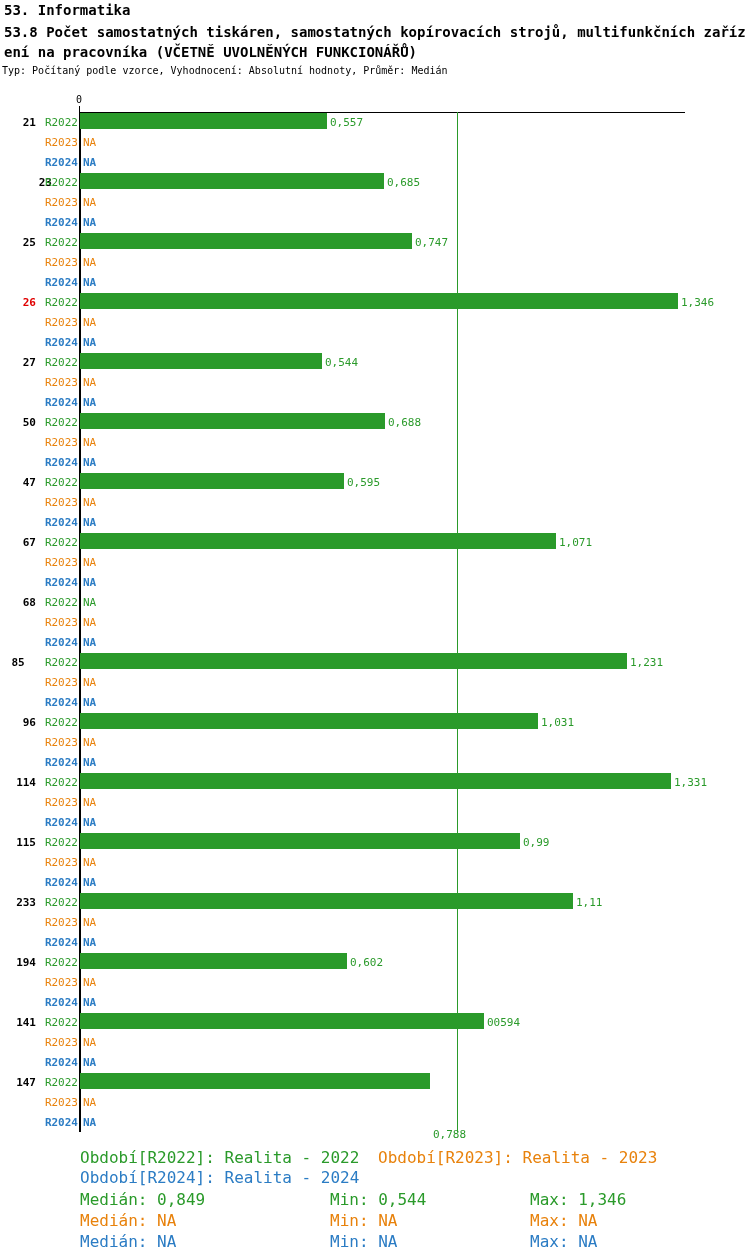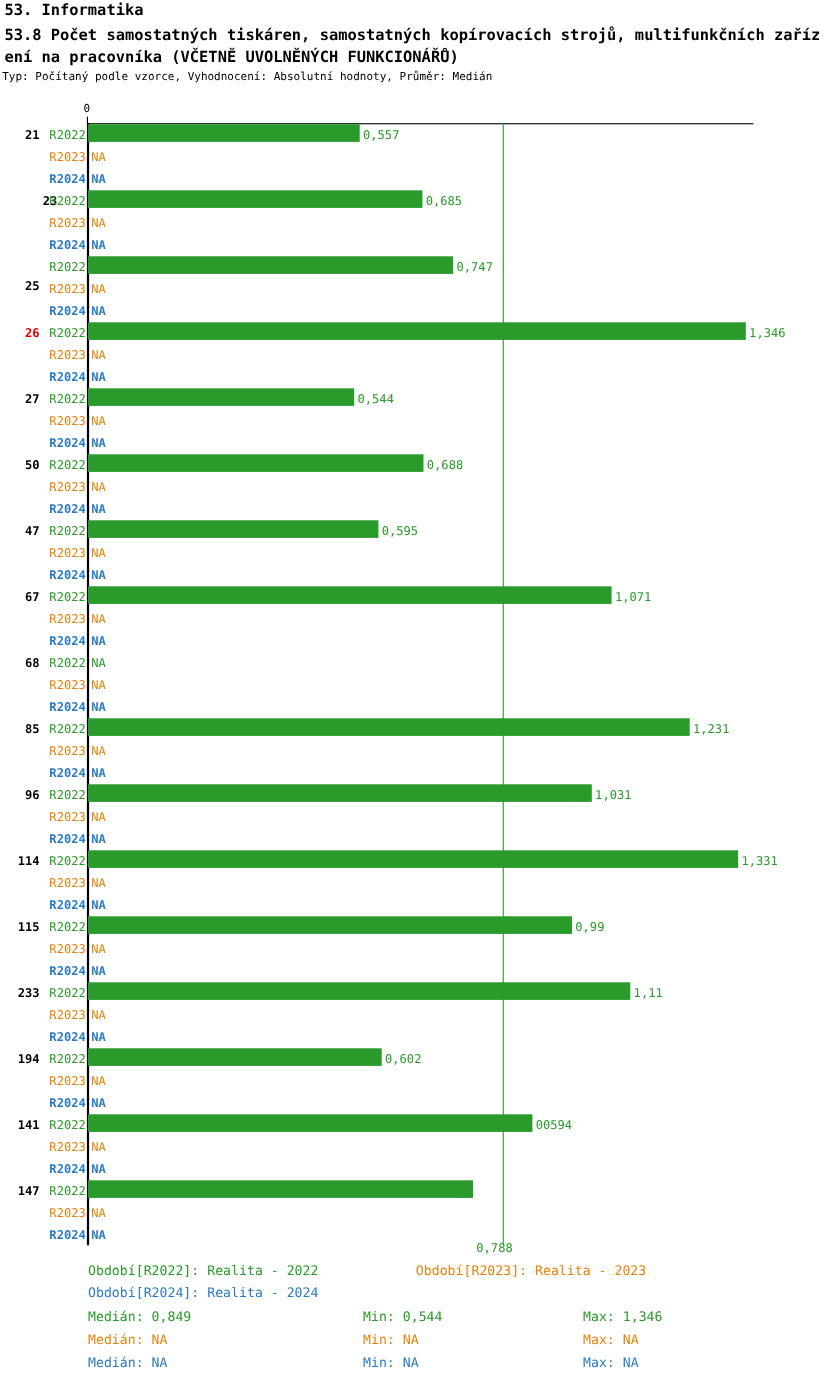--- a/index.html
+++ b/index.html
@@ -89,21 +89,21 @@
   }
   .c-r2022 { color: #2a9a2a; }
   .c-r2023 { color: #e8820c; }
   .c-r2024 { color: #2b7cc4; font-weight: bold; }
   .bg-r2022 { background: #2a9a2a; }
 
   
   #footer { position: absolute; left: 0; top: 1142px; width: 750px; }
   .f-item {
     position: absolute;
-    font-size: 12px; white-space: pre;
+    font-size: 16px; white-space: pre;
   }
 </style>
 </head>
 <body>
 
 <div id="header">
   <div class="h-line1">53. Informatika</div>
   <div class="h-line2">53.8 Počet samostatných tiskáren, samostatných kopírovacích strojů, multifunkčních zařízení na pracovníka (VČETNĚ UVOLNĚNÝCH FUNKCIONÁŘŮ)</div>
   <div class="h-sub">Typ: Počítaný podle vzorce, Vyhodnocení: Absolutní hodnoty, Průměr: Medián</div>
 </div>
@@ -124,21 +124,21 @@
       <div class="ser-label c-r2024" style="left: 36px; top: 156px;">R2024</div>
       <div class="na-val c-r2024" style="left: 83px; top: 156px;">NA</div>
       <div class="grp-label" style="left: 16px; top: 176px;">23</div>
       <div class="ser-label c-r2022" style="left: 36px; top: 176px;">R2022</div>
       <div class="bar bg-r2022" style="left: 80px; top: 173px; width: 304px;"></div>
       <div class="bar-val c-r2022" style="left: 387px; top: 176px;">0,685</div>
       <div class="ser-label c-r2023" style="left: 36px; top: 196px;">R2023</div>
       <div class="na-val c-r2023" style="left: 83px; top: 196px;">NA</div>
       <div class="ser-label c-r2024" style="left: 36px; top: 216px;">R2024</div>
       <div class="na-val c-r2024" style="left: 83px; top: 216px;">NA</div>
-      <div class="grp-label" style="left: 0px; top: 236px; margin-top: 18px;">25</div>
+      <div class="grp-label" style="left: 0px; top: 236px;">25</div>
       <div class="ser-label c-r2022" style="left: 36px; top: 236px;">R2022</div>
       <div class="bar bg-r2022" style="left: 80px; top: 233px; width: 332px;"></div>
       <div class="bar-val c-r2022" style="left: 415px; top: 236px;">0,747</div>
       <div class="ser-label c-r2023" style="left: 36px; top: 256px;">R2023</div>
       <div class="na-val c-r2023" style="left: 83px; top: 256px;">NA</div>
       <div class="ser-label c-r2024" style="left: 36px; top: 276px;">R2024</div>
       <div class="na-val c-r2024" style="left: 83px; top: 276px;">NA</div>
       <div class="grp-label hl" style="left: 0px; top: 296px;">26</div>
       <div class="ser-label c-r2022" style="left: 36px; top: 296px;">R2022</div>
       <div class="bar bg-r2022" style="left: 80px; top: 293px; width: 598px;"></div>
@@ -179,21 +179,21 @@
       <div class="na-val c-r2023" style="left: 83px; top: 556px;">NA</div>
       <div class="ser-label c-r2024" style="left: 36px; top: 576px;">R2024</div>
       <div class="na-val c-r2024" style="left: 83px; top: 576px;">NA</div>
       <div class="grp-label" style="left: 0px; top: 596px;">68</div>
       <div class="ser-label c-r2022" style="left: 36px; top: 596px;">R2022</div>
       <div class="na-val c-r2022" style="left: 83px; top: 596px;">NA</div>
       <div class="ser-label c-r2023" style="left: 36px; top: 616px;">R2023</div>
       <div class="na-val c-r2023" style="left: 83px; top: 616px;">NA</div>
       <div class="ser-label c-r2024" style="left: 36px; top: 636px;">R2024</div>
       <div class="na-val c-r2024" style="left: 83px; top: 636px;">NA</div>
-      <div class="grp-label" style="left: 0px; top: 656px;">85</div>
+      <div class="grp-label" style="left: 0px; top: 656px; text-align: center;">85</div>
       <div class="ser-label c-r2022" style="left: 36px; top: 656px;">R2022</div>
       <div class="bar bg-r2022" style="left: 80px; top: 653px; width: 547px;"></div>
       <div class="bar-val c-r2022" style="left: 630px; top: 656px;">1,231</div>
       <div class="ser-label c-r2023" style="left: 36px; top: 676px;">R2023</div>
       <div class="na-val c-r2023" style="left: 83px; top: 676px;">NA</div>
       <div class="ser-label c-r2024" style="left: 36px; top: 696px;">R2024</div>
       <div class="na-val c-r2024" style="left: 83px; top: 696px;">NA</div>
       <div class="grp-label" style="left: 0px; top: 716px;">96</div>
       <div class="ser-label c-r2022" style="left: 36px; top: 716px;">R2022</div>
       <div class="bar bg-r2022" style="left: 80px; top: 713px; width: 458px;"></div>

